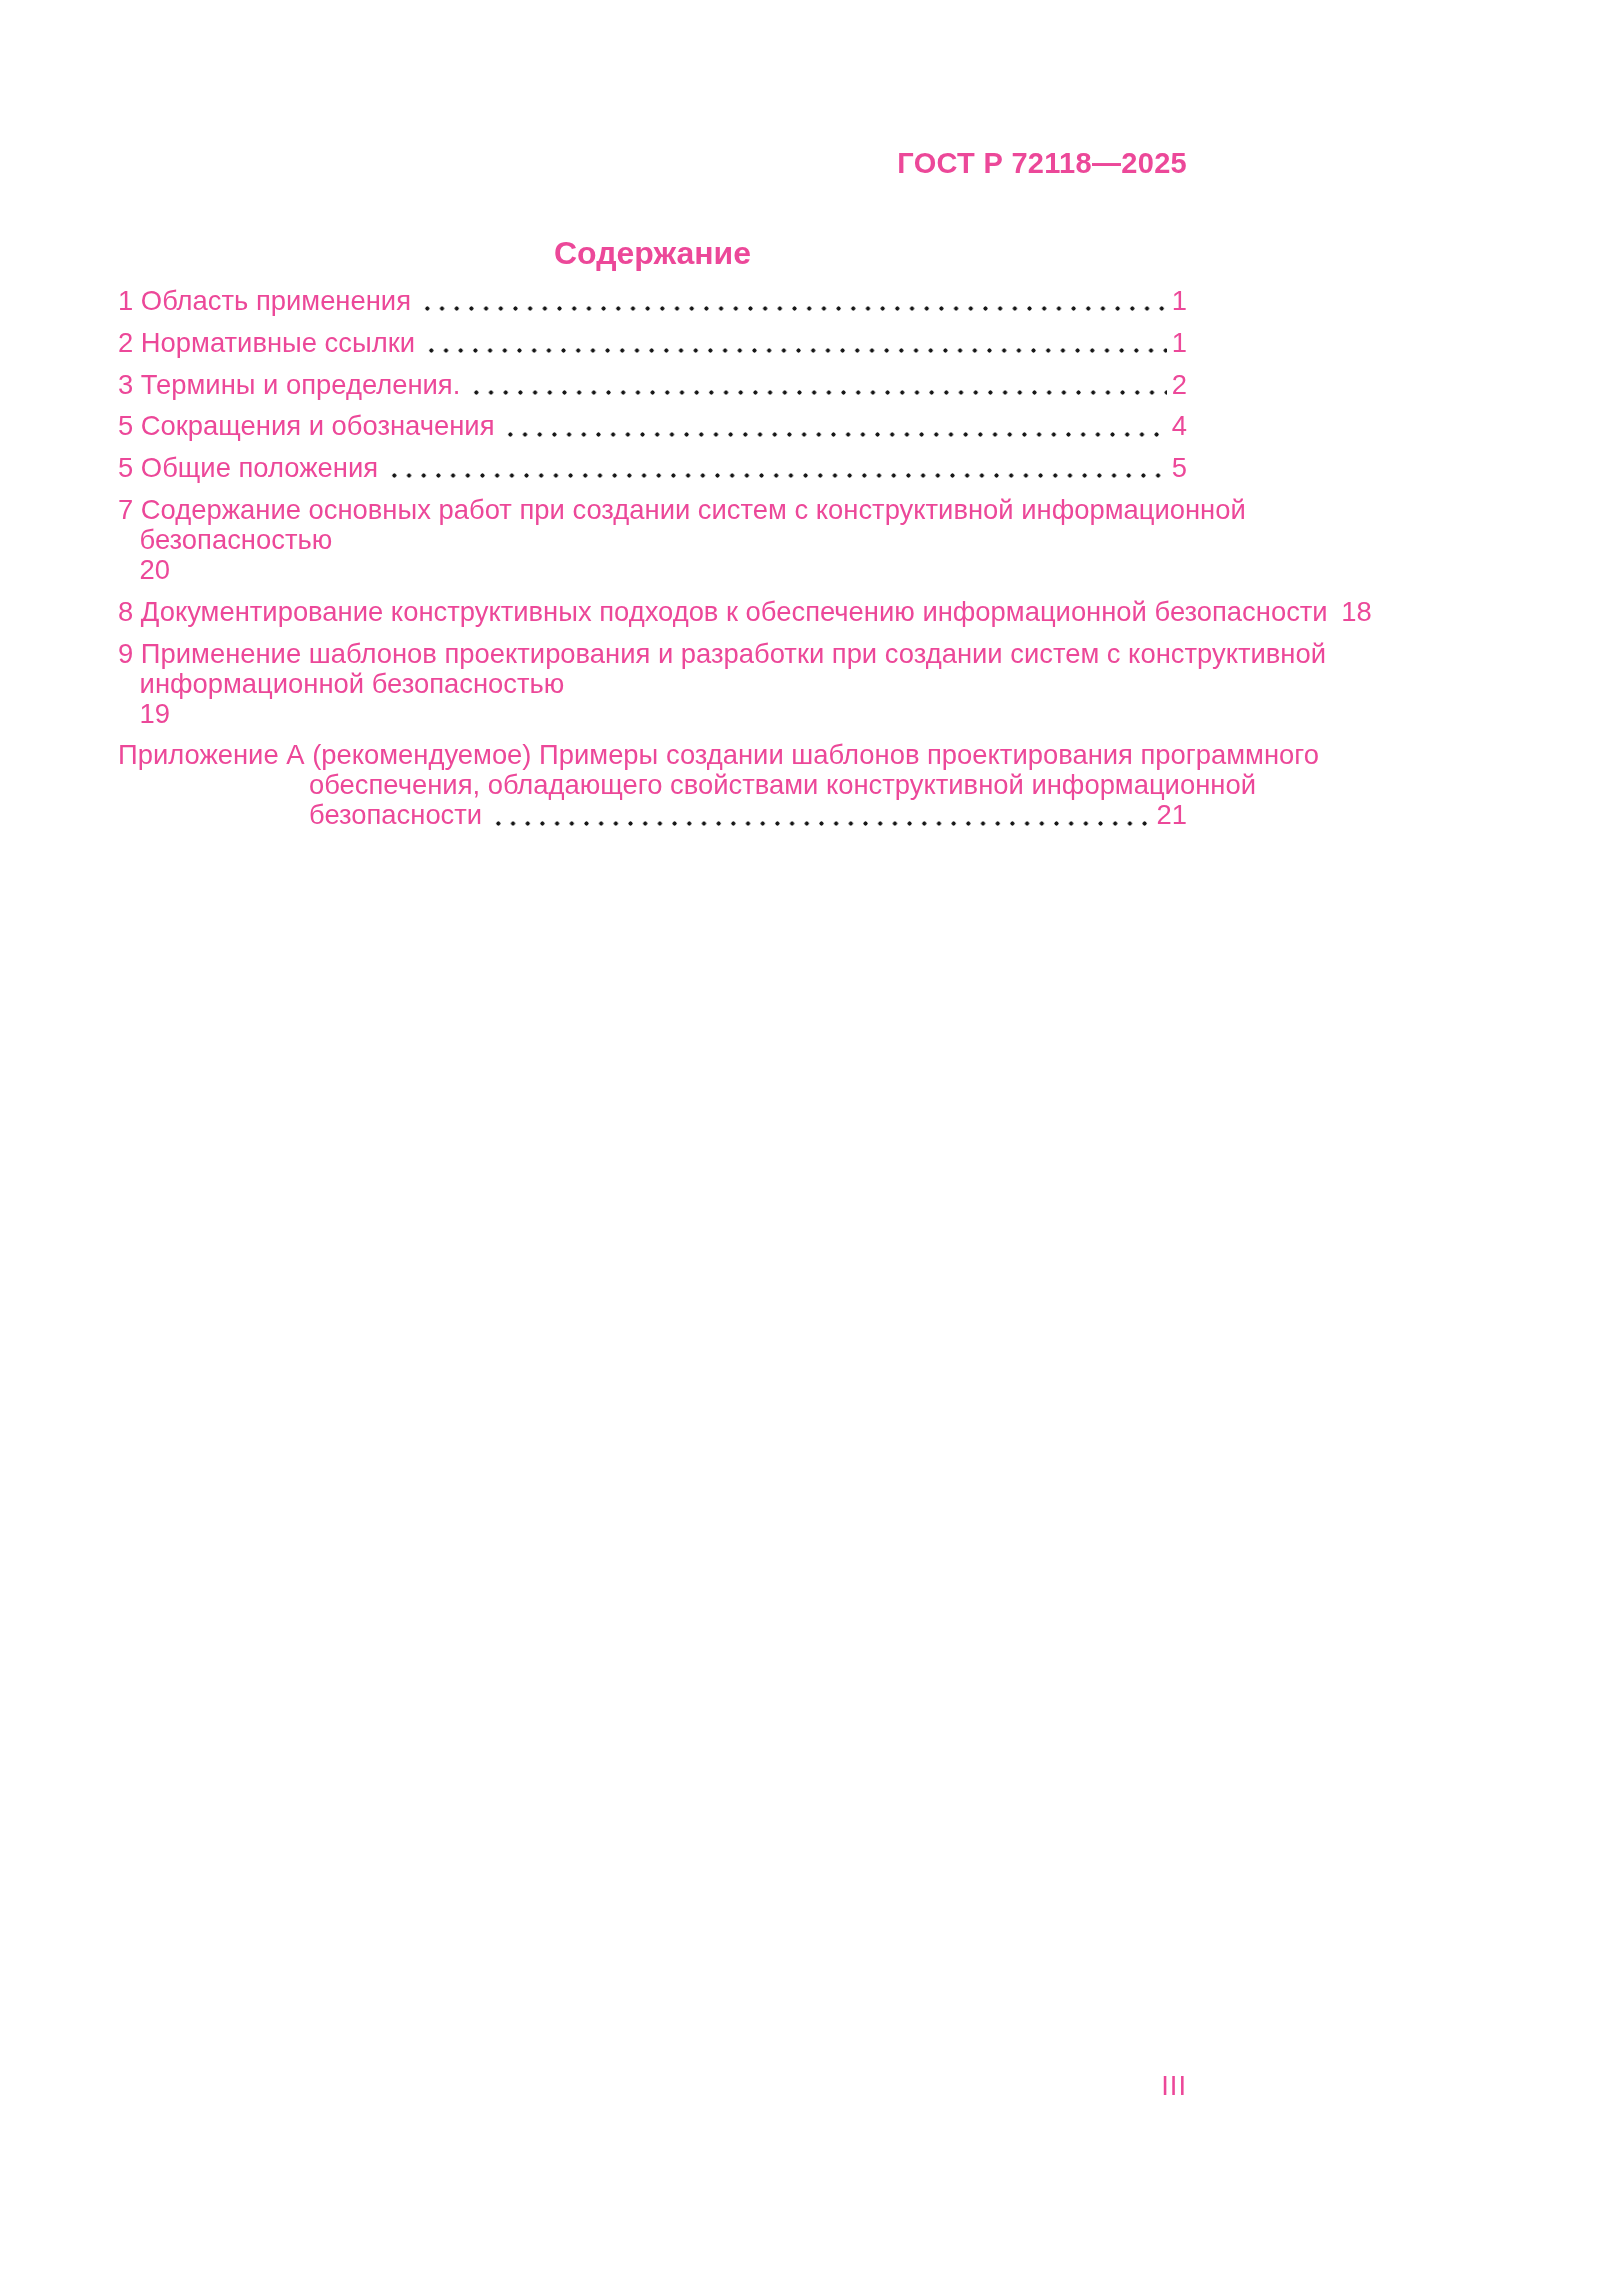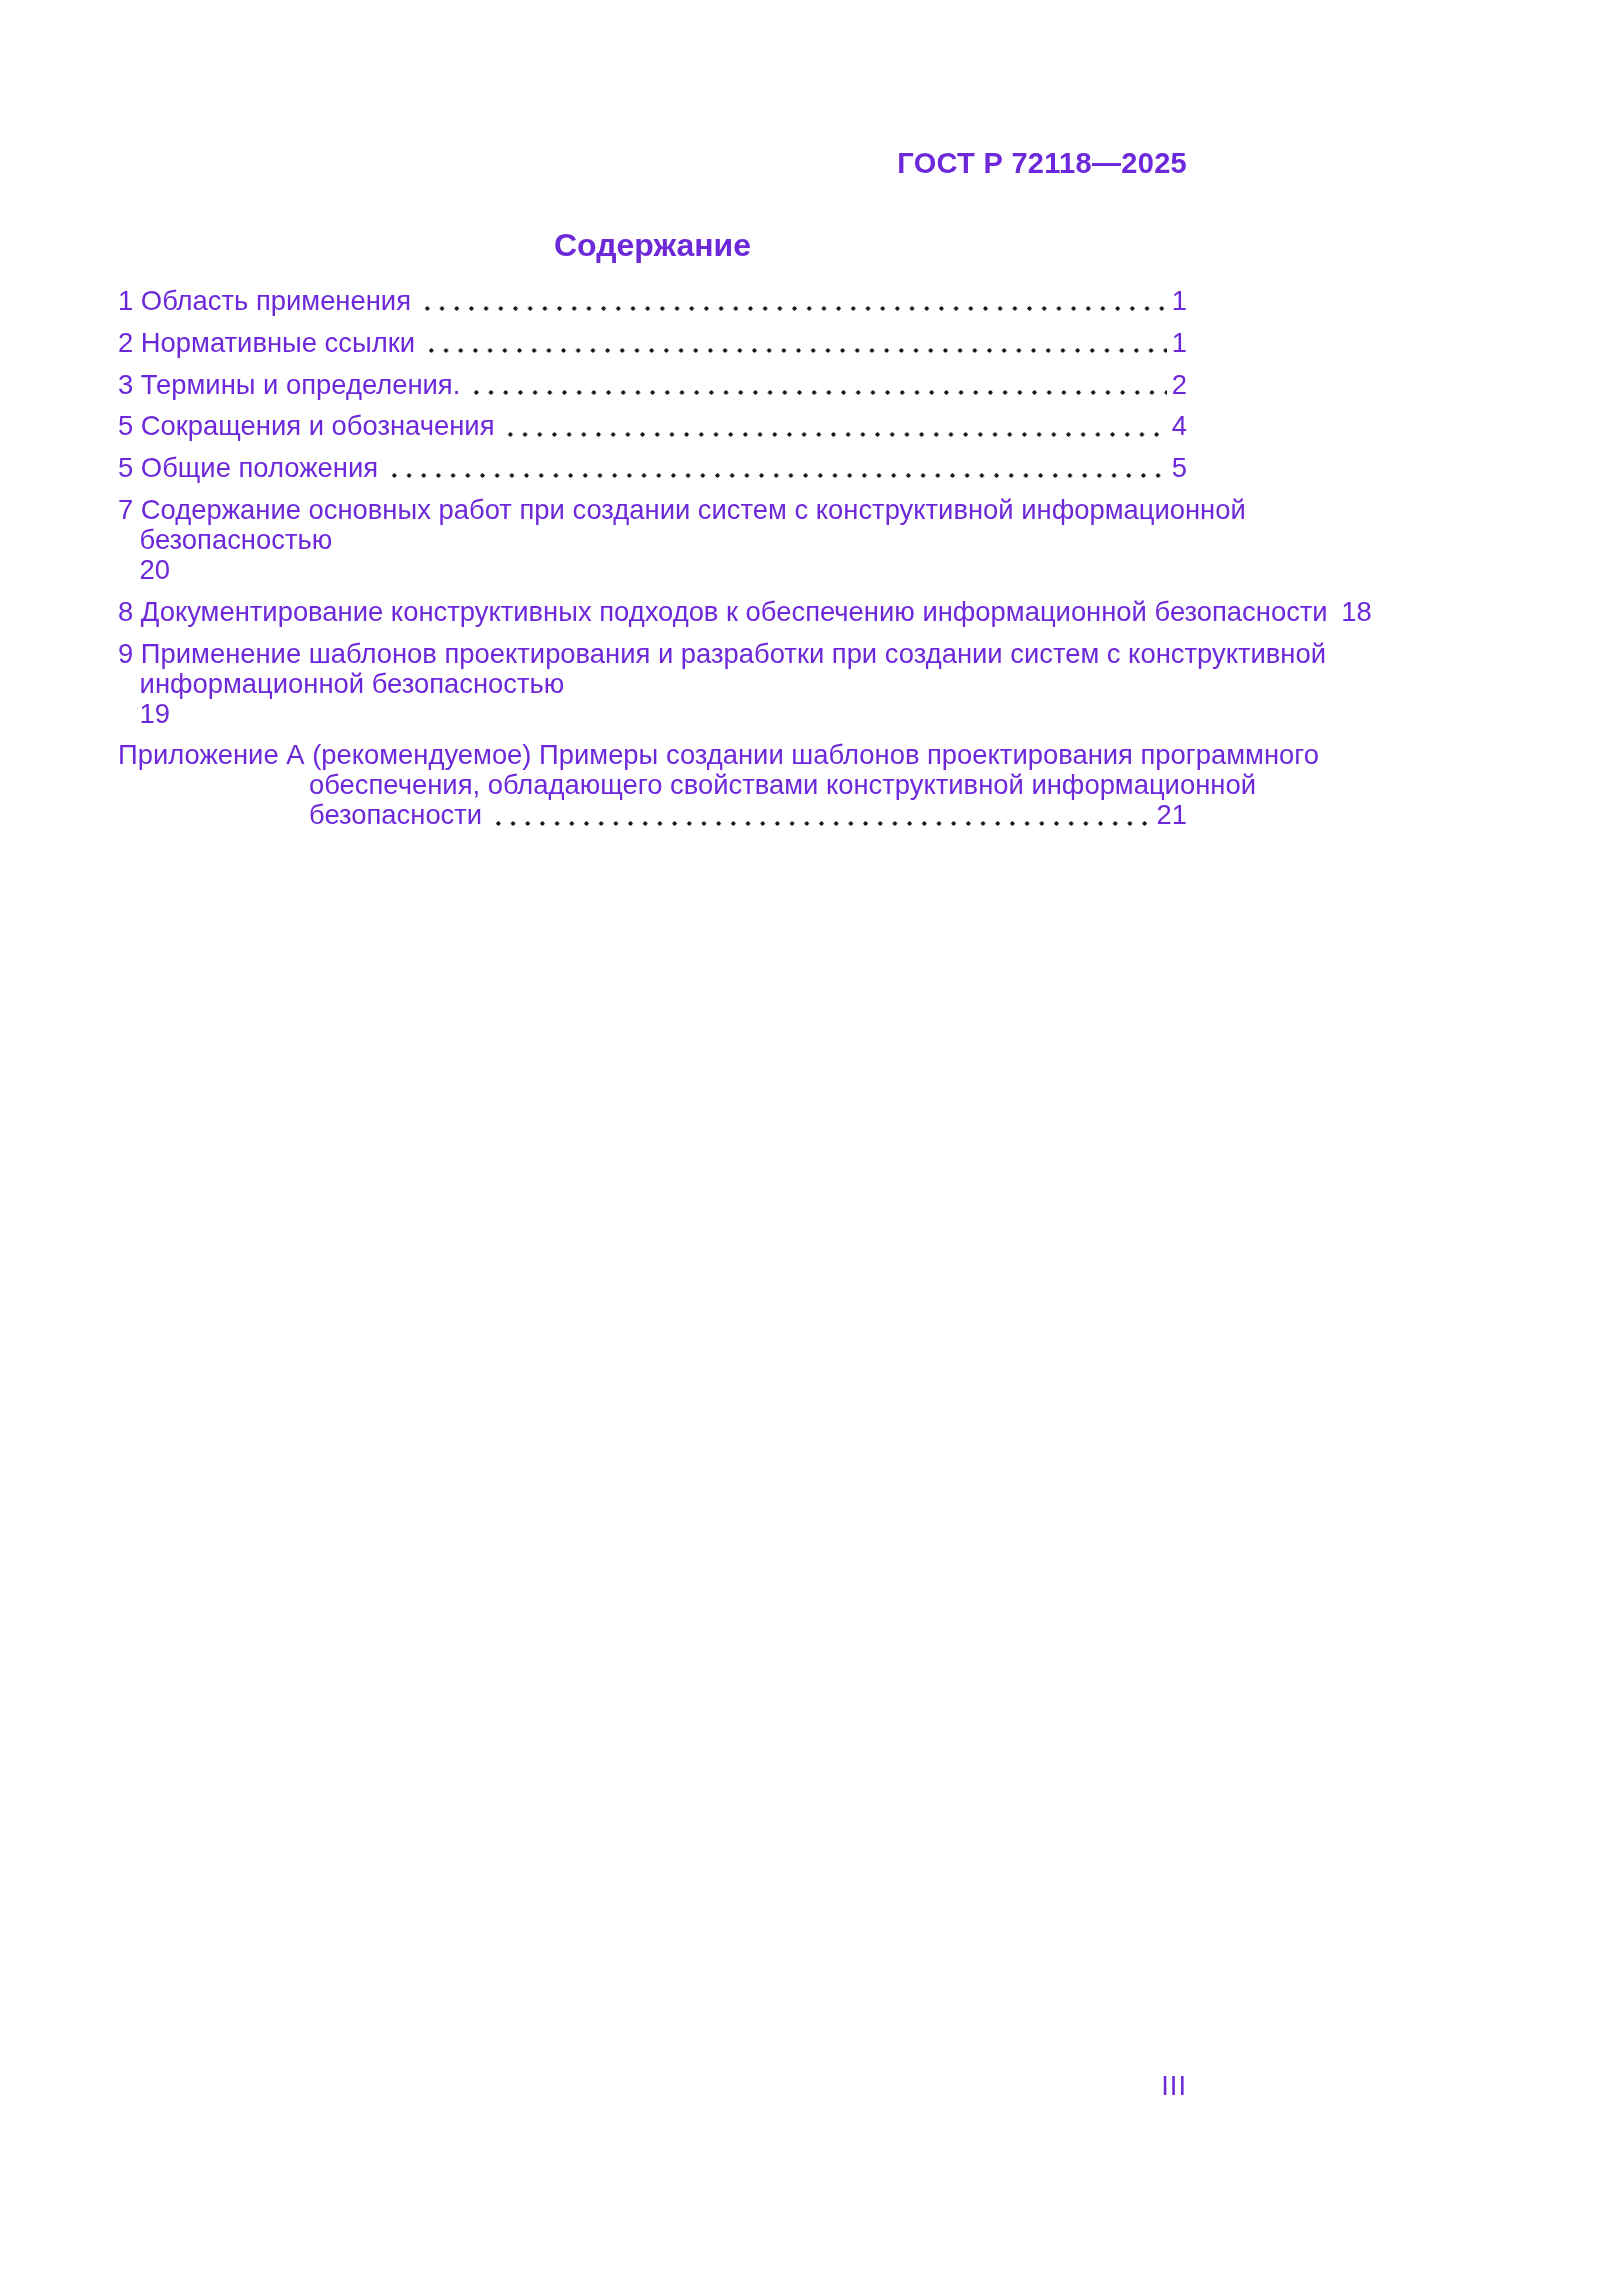--- a/index.html
+++ b/index.html
@@ -6,38 +6,38 @@
     margin: 0;
     padding: 0;
     background: #ffffff;
   }
   .page {
     position: relative;
     width: 1382px;
     height: 2293px;
     background: #ffffff;
     font-family: "Liberation Sans", sans-serif;
-    color: #6d28d9;
+    color: #ec4899;
     overflow: hidden;
   }
   .running-header {
     position: absolute;
     top: 147px;
     right: 195px;
     font-size: 29px;
     font-weight: 700;
     letter-spacing: 0.3px;
     white-space: nowrap;
   }
   .doc-title {
     position: absolute;
     top: 223px;
     left: 118px;
     right: 195px;
-    margin: 4px;
+    margin: 12px;
     text-align: center;
     font-size: 32px;
     font-weight: 700;
   }
   .toc {
     position: absolute;
     top: 286px;
     left: 118px;
     right: 195px;
     font-size: 27.4px;

